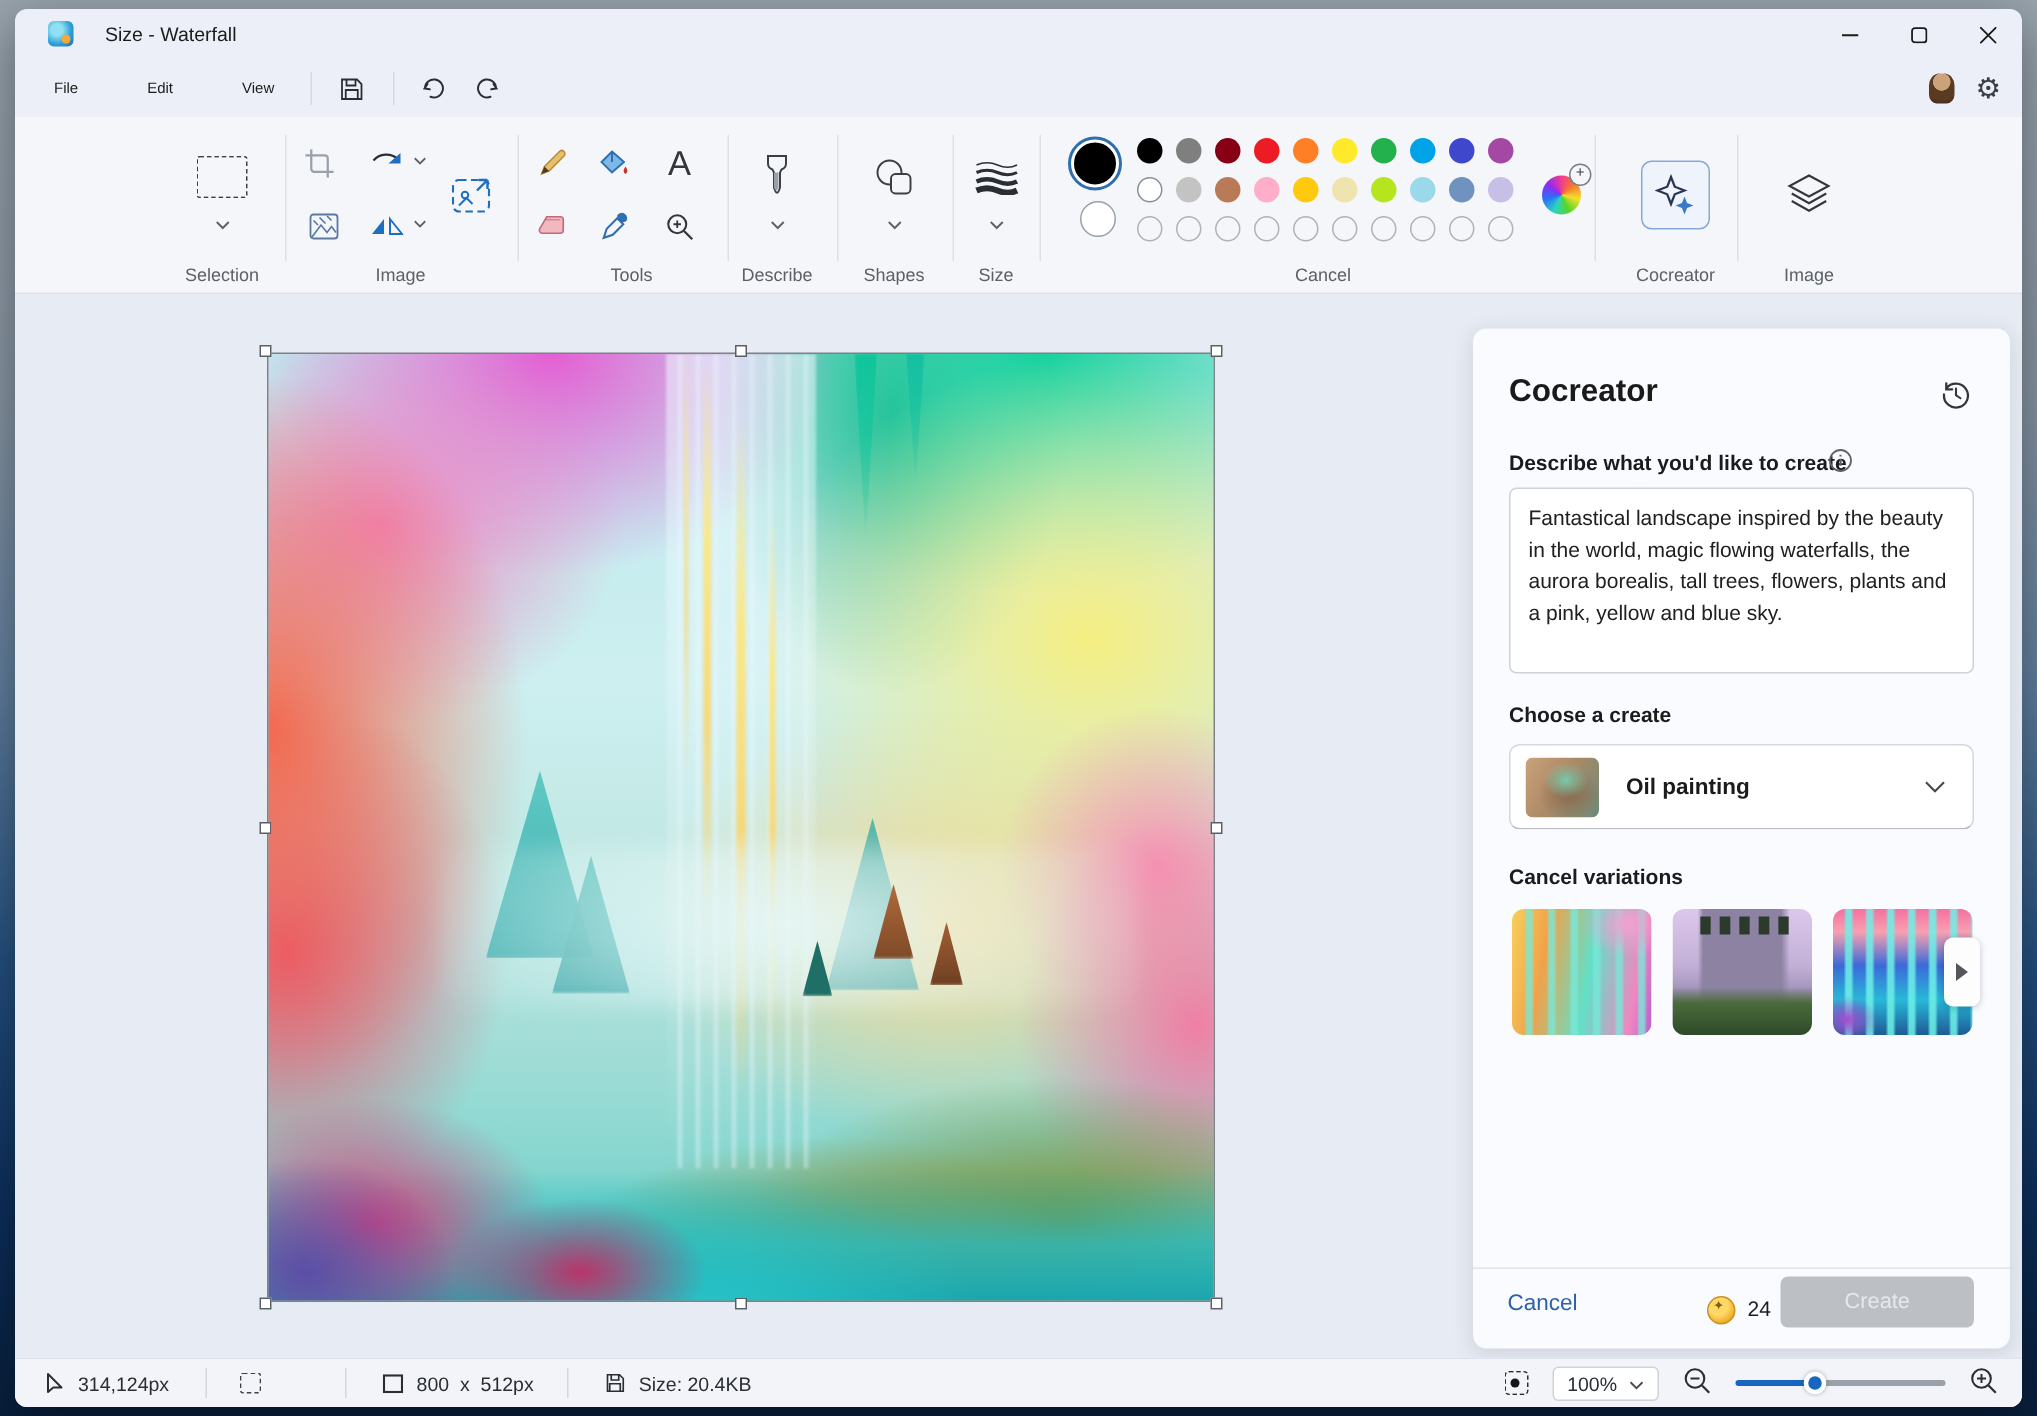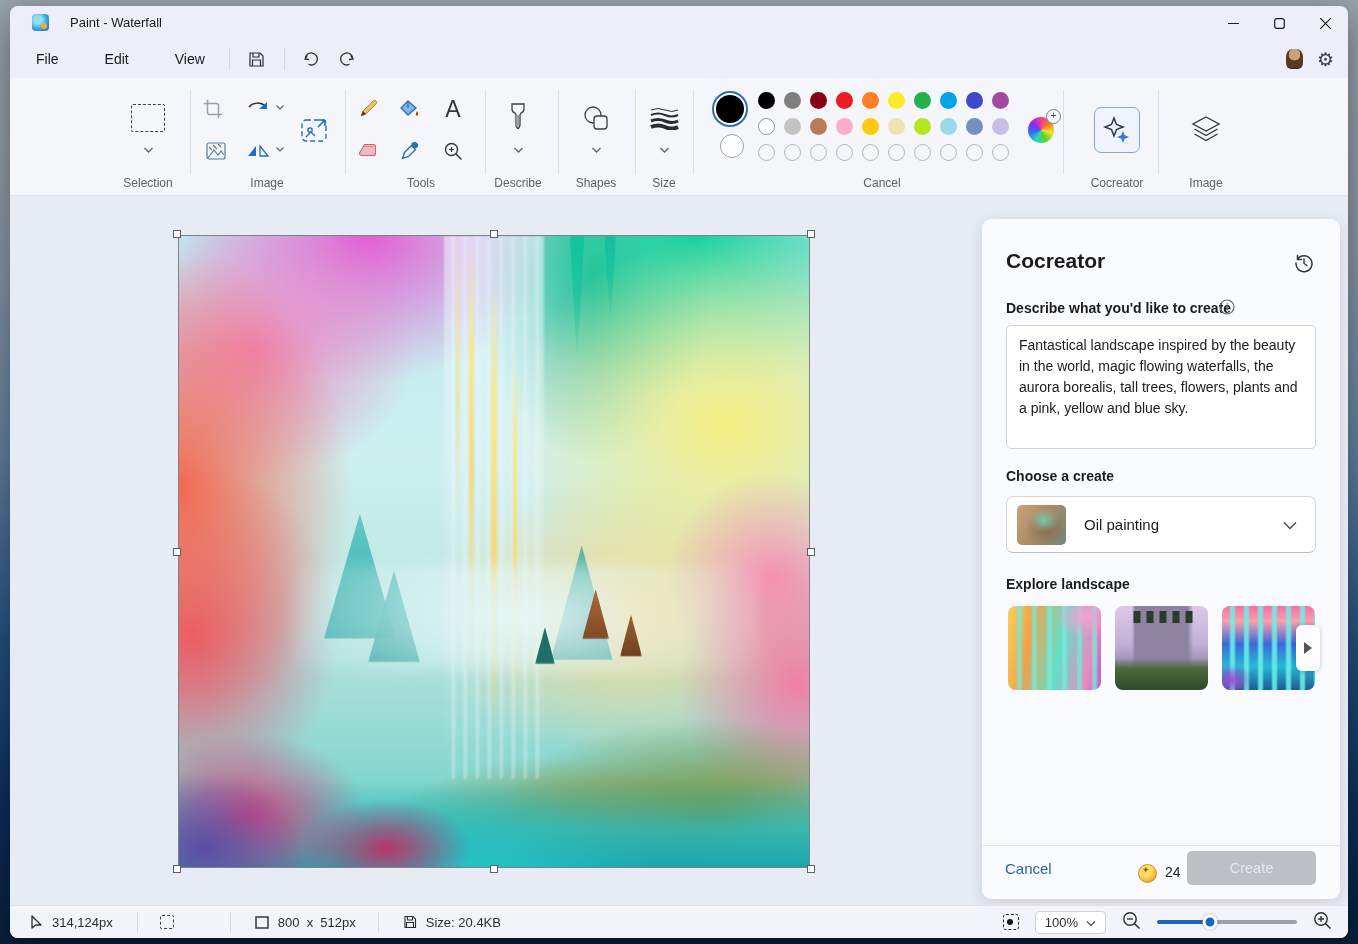--- a/index.html
+++ b/index.html
@@ -14,21 +14,21 @@
   .app-icon { position:absolute; left:22px; top:8px; width:17px; height:17px; border-radius:4px;
     background:radial-gradient(circle at 35% 35%, #8fe0f2 0 25%, #2f9fd8 60%, #1b6fae 100%); }
   .app-icon:after { content:""; position:absolute; right:2px; bottom:2px; width:6px; height:6px; border-radius:50%;
     background:#f4a83c; }
   .title-text { position:absolute; left:60px; top:9px; font-size:13px; color:#1b1b1b; }
   .win-btn { position:absolute; top:0; width:46px; height:34px; display:flex; align-items:center; justify-content:center; }
   .wb-min { right:92px; } .wb-max { right:46px; } .wb-close { right:0; }
 
   
   .menubar { position:absolute; left:0; top:34px; right:0; height:38px; display:flex; align-items:center; }
-  .menu-item { font-size:14px; color:#1b1b1b; padding:6px 14px; border-radius:5px; }
+  .menu-item { font-size:10px; color:#1b1b1b; padding:6px 14px; border-radius:5px; }
   .mi-file { margin-left:12px; } .mi-edit { margin-left:18px; } .mi-view { margin-left:18px; }
   .mb-divider { width:1px; height:22px; background:#d5d8e0; margin:0 10px; }
   .mb-btn { width:34px; height:30px; display:flex; align-items:center; justify-content:center; border-radius:5px; }
   .mb-right { position:absolute; right:14px; top:0; height:38px; display:flex; align-items:center; gap:14px; }
   .avatar { width:17px; height:20px; border-radius:40% 40% 30% 30%;
     background:radial-gradient(circle at 50% 28%, #caa37c 0 34%, #5b3a22 36% 70%, #3a2414 100%); }
   .gear { font-size:19px; color:#3a3f46; line-height:1; }
 
   
   .ribbon { position:absolute; left:0; top:72px; right:0; height:118px; background:#f4f6fa; border-bottom:1px solid #dfe2ea; }
@@ -105,21 +105,21 @@
     border-radius:9px; box-shadow:0 3px 14px rgba(30,40,70,.14); }
   .panel-title { position:absolute; left:24px; top:30px; font-size:21px; font-weight:700; color:#1a1a1a; }
   .history-btn { position:absolute; right:26px; top:34px; }
   .describe-label { position:absolute; left:24px; top:81px; font-size:14px; font-weight:700; color:#1b1b1b; }
   .info-icon { position:absolute; left:237px; top:80px; }
   .prompt-box { position:absolute; left:24px; top:106px; width:310px; height:124px; background:#fff;
     border:1px solid #cfd2d8; border-radius:5px; padding:9px 12px; font-size:14px; line-height:21px; color:#202020;
     font-family:"Liberation Sans", sans-serif; resize:none; outline:none; }
   .style-label { position:absolute; left:24px; top:249px; font-size:14px; font-weight:700; color:#1b1b1b; }
   .style-dd { position:absolute; left:24px; top:277px; width:310px; height:57px; background:#fff;
-    border:1px solid #d4d7dd; border-bottom-color:#b9bcc4; border-radius:7px; display:flex; align-items:center; }
+    border:1px solid #d4d7dd; border-bottom-color:#b9bcc4; border-radius:7px; display:flex; align-items:center;font-weight:bold; }
   .style-thumb { width:49px; height:40px; margin-left:10px; border-radius:5px;
     background:
       radial-gradient(20px 16px at 55% 38%, #7ac8a8 0%, rgba(122,200,168,0) 75%),
       radial-gradient(26px 22px at 60% 60%, #8a6a4e 0%, rgba(138,106,78,0) 80%),
       linear-gradient(120deg,#caa27c 0%,#ae8a66 45%,#6c8a7a 100%); }
   .style-value { margin-left:18px; font-size:15px; color:#1b1b1b; }
   .style-chev { position:absolute; right:18px; }
   .explore-label { position:absolute; left:24px; top:357px; font-size:14px; font-weight:700; color:#1b1b1b; }
   .thumb { position:absolute; top:387px; width:93px; height:84px; border-radius:8px; overflow:hidden; }
   .t1 { left:26px; background:
@@ -165,21 +165,21 @@
   .fit-icon:after { content:""; position:absolute; left:3.5px; top:3.5px; width:6px; height:6px; border-radius:50%; background:#14161a; }
 </style>
 </head>
 <body>
 
 <div class="desktop">
 <div class="window">
 
   <div class="titlebar">
     <div class="app-icon"></div>
-    <div class="title-text">Paint - Waterfall</div>
+    <div class="title-text">Size - Waterfall</div>
     <div class="win-btn wb-min">
       <svg width="11" height="11">
             <line x1="0" y1="5.5" x2="11" y2="5.5" stroke="#1b1b1b" stroke-width="1.2"></line>
           </svg>
     </div>
     <div class="win-btn wb-max">
       <svg width="11" height="11">
             <rect x="0.7" y="0.7" width="9.6" height="9.6" rx="2" fill="none" stroke="#1b1b1b" stroke-width="1.2"></rect>
           </svg>
     </div>
@@ -478,21 +478,21 @@
       </div>
       <textarea class="prompt-box" style="">Fantastical landscape inspired by the beauty in the world, magic flowing waterfalls, the aurora borealis, tall trees, flowers, plants and a pink, yellow and blue sky.</textarea>
       <div class="style-label">Choose a create</div>
       <div class="style-dd">
         <div class="style-thumb"></div>
         <div class="style-value">Oil painting</div>
         <span class="style-chev"><svg width="14" height="9">
                 <polyline points="1,1.5 7,7.5 13,1.5" fill="none" stroke="#45494f" stroke-width="1.4"></polyline>
               </svg></span>
       </div>
-      <div class="explore-label">Explore landscape</div>
+      <div class="explore-label">Cancel variations</div>
       <div class="thumb t1"></div>
       <div class="thumb t2">
             <div class="cliff-trees"></div>
           </div>
       <div class="thumb t3"></div>
       <div class="next-btn">
             <div class="play"></div>
           </div>
       <div class="panel-footer-divider"></div>
       <div class="cancel-link">Cancel</div>

